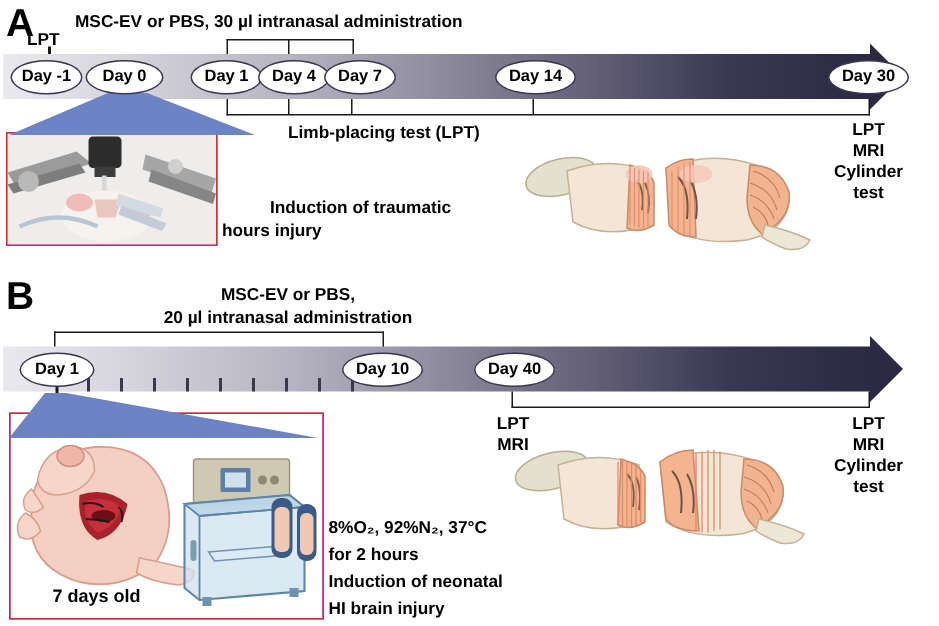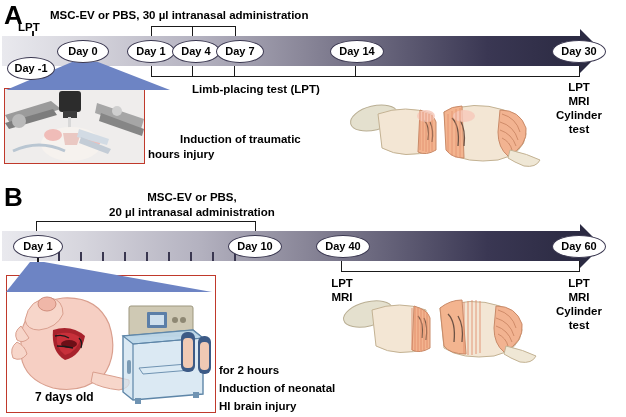--- a/index.html
+++ b/index.html
@@ -125,21 +125,21 @@
   <div class="vtick" style="left:192px;top:26px;height:10px;"></div>
 
   <div class="lbl" style="left:18px;top:20px;">LPT</div>
   <div class="vtick-thick" style="left:32px;top:31px;height:10px;"></div>
 
   <div class="timeline" style="left:2px;top:36px;width:600px;">
     <div class="tl-bar" style="right:22px;"></div>
     <div class="tl-head" style="right:0;"></div>
   </div>
 
-  <div class="day" style="left:7px;top:40px;width:46px;margin-top:17px;">Day -1</div>
+  <div class="day" style="left:7px;top:40px;width:46px;">Day -1</div>
   <div class="day" style="left:57px;top:40px;width:50px;">Day 0</div>
   <div class="day" style="left:127px;top:40px;width:46px;">Day 1</div>
   <div class="day" style="left:172px;top:40px;width:46px;">Day 4</div>
   <div class="day" style="left:216px;top:40px;width:46px;">Day 7</div>
   <div class="day" style="left:330px;top:40px;width:52px;">Day 14</div>
   <div class="day" style="left:552px;top:40px;width:52px;">Day 30</div>
 
   <div class="bracket-bot" style="left:151px;top:66px;width:427px;"></div>
   <div class="vtick" style="left:192px;top:66px;height:10px;"></div>
   <div class="vtick" style="left:234px;top:66px;height:10px;"></div>
@@ -246,21 +246,20 @@
   <div class="dose-tick" style="left:124px;top:252px;"></div>
   <div class="dose-tick" style="left:146px;top:252px;"></div>
   <div class="dose-tick" style="left:168px;top:252px;"></div>
   <div class="dose-tick" style="left:190px;top:252px;"></div>
   <div class="dose-tick" style="left:212px;top:252px;"></div>
   <div class="dose-tick" style="left:234px;top:252px;"></div>
 
   <div class="day" style="left:13px;top:235px;width:48px;">Day 1</div>
   <div class="day" style="left:228px;top:235px;width:52px;">Day 10</div>
   <div class="day" style="left:316px;top:235px;width:52px;">Day 40</div>
-  <div class="day" style="left:552px;top:235px;width:52px;">Day 60</div>
 
   <div class="vtick-thick" style="left:37px;top:252px;height:14px;"></div>
 
   <div class="bracket-bot" style="left:341px;top:261px;width:237px;"></div>
 
   <div class="lbl center" style="left:311px;top:276px;width:62px;">LPT</div>
   <div class="lbl center" style="left:311px;top:290px;width:62px;">MRI</div>
 
   <div class="lbl center" style="left:548px;top:276px;width:62px;">LPT</div>
   <div class="lbl center" style="left:548px;top:290px;width:62px;">MRI</div>
@@ -315,20 +314,21 @@
       <rect x="176" y="62" width="10" height="30" rx="4" fill="#f0c9b4"></rect>
       <rect x="191" y="60" width="13" height="38" rx="6" fill="#3c5a86"></rect>
       <rect x="193" y="66" width="9" height="28" rx="4" fill="#f0c9b4"></rect>
 
       <rect x="128" y="122" width="6" height="6" fill="#6f93b2"></rect>
       <rect x="186" y="116" width="6" height="6" fill="#6f93b2"></rect>
     </svg>
     <div class="lbl" style="left:28px;top:114px;font-size:12px;">7 days old</div>
   </div>
 
+  <div class="lbl" style="left:219px;top:345px;">8%O₂, 92%N₂, 37°C</div>
   <div class="lbl" style="left:219px;top:363px;">for 2 hours</div>
   <div class="lbl" style="left:219px;top:381px;">Induction of neonatal</div>
   <div class="lbl" style="left:219px;top:399px;">HI brain injury</div>
 
   <svg style="position:absolute;left:340px;top:282px;" width="208" height="90">
     <ellipse cx="28" cy="32" rx="25" ry="12" fill="#e4e0ce" stroke="#b9ae93" stroke-width="1" transform="rotate(-14 28 32)"></ellipse>
     <path d="M32 28 Q60 18 86 28 L88 66 Q58 76 36 64 Z" fill="#f3e6d4" stroke="#c3b293" stroke-width="1"></path>
     <path d="M74 24 Q88 28 90 36 L90 66 Q80 72 72 68 Z" fill="#f3b48f" stroke="#c98a68" stroke-width="1"></path>
     <path d="M78 34 Q84 40 82 56" stroke="#7a5c49" stroke-width="1.2" fill="none"></path>
     <path d="M84 36 Q88 44 86 58" stroke="#7a5c49" stroke-width="1.2" fill="none"></path>

